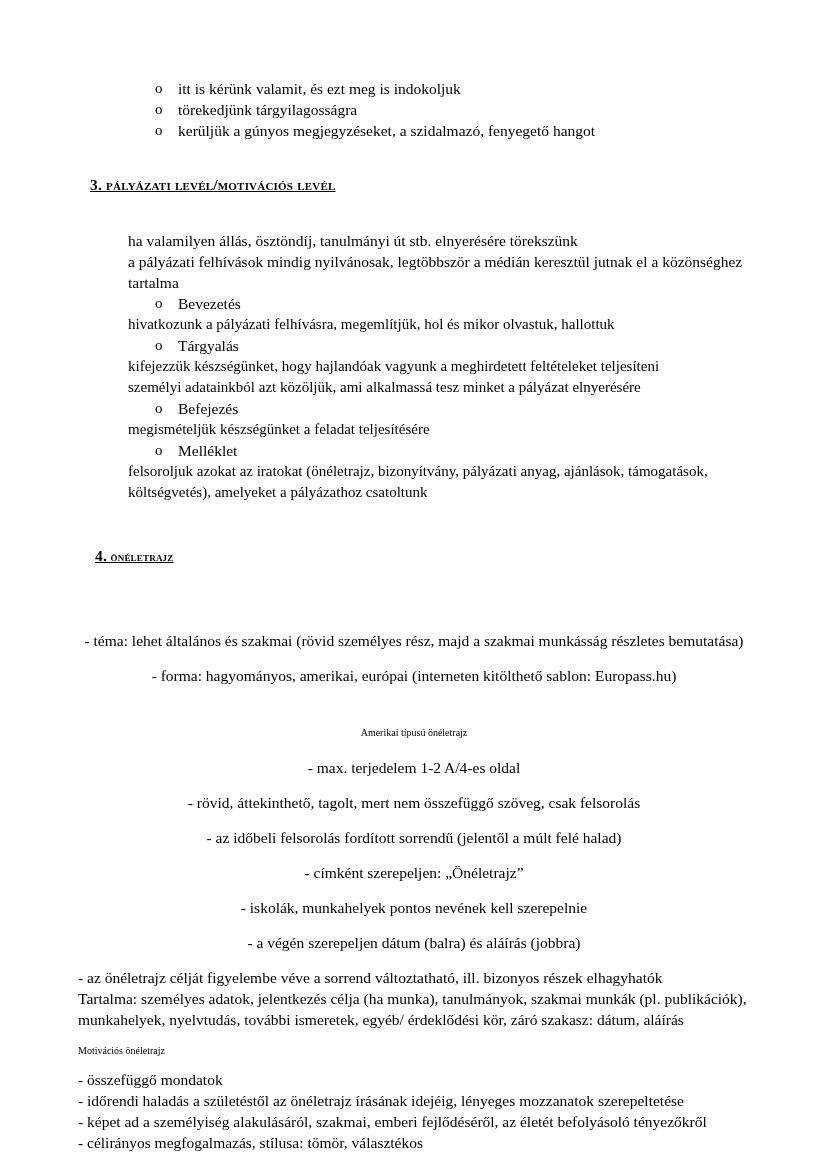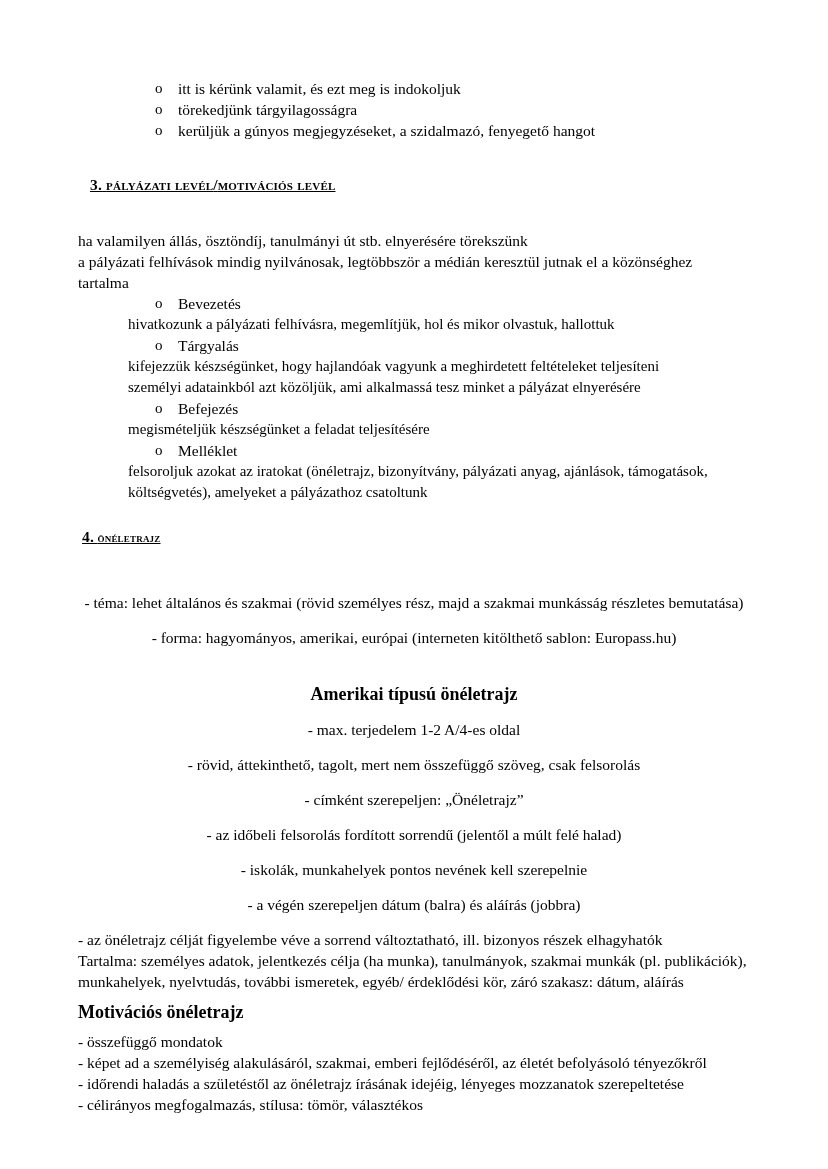--- a/index.html
+++ b/index.html
@@ -74,38 +74,38 @@
   .heading-smallcaps .num {
     font-variant: normal;
     text-transform: none;
   }
   .heading-smallcaps .sc {
     font-variant: small-caps;
     text-transform: lowercase;
   }
   .heading-4 {
     font-size: 13px;
-    line-height: 16px;
+    line-height: 28px;
     font-weight: bold;
     text-decoration: underline;
     display: inline-block;
-    margin: 4px;
+    margin: 17px;
     letter-spacing: 0.2px;
   }
   .heading-4 .num {
     font-size: 15.5px;
   }
   .heading-4 .sc {
     font-variant: small-caps;
     text-transform: lowercase;
   }
   .bold-head {
-    font-size: 18px;
-    line-height: 21px;
-    font-weight: bold;
+    font-size: 10px;
+    line-height: 21px;
+    font-weight: normal;
   }
 
   
   .gap-section { height: 21px; }
   .gap-small   { height: 10px; }
   .gap-large   { height: 42px; }
   .gap-mid     { height: 22px; }
   .para-spaced  { margin: 0 0 14px 0; text-align: center; }
   .justified    { text-align: justify; text-justify: inter-word; }
   .flow         { margin: 0; }
@@ -132,21 +132,21 @@
     </ul>
 
     <div class="gap-section"></div>
 
     <div>
       <h2 class="heading-smallcaps"><span class="num">3.</span> <span class="sc">Pályázati levél</span><span class="num">/</span><span class="sc">Motivációs levél</span></h2>
     </div>
 
     <div class="gap-mid"></div>
 
-    <div style="">
+    <div style="margin-left:50px;">
       <p class="line flow">ha valamilyen állás, ösztöndíj, tanulmányi út stb. elnyerésére törekszünk</p>
       <p class="line flow">a pályázati felhívások mindig nyilvánosak, legtöbbször a médián keresztül jutnak el a közönséghez</p>
       <p class="line flow">tartalma</p>
     </div>
 
     <ul class="olist">
       <li class="oitem">
         <span class="marker">o</span>
         <span>Bevezetés</span>
       </li>
@@ -192,32 +192,32 @@
       <p class="line para-spaced">- téma: lehet általános és szakmai (rövid személyes rész, majd a szakmai munkásság részletes bemutatása)</p>
       <p class="line para-spaced">- forma: hagyományos, amerikai, európai (interneten kitölthető sablon: Europass.hu)</p>
     </div>
 
     <div class="gap-mid"></div>
 
     <div>
       <p class="bold-head para-spaced">Amerikai típusú önéletrajz</p>
       <p class="line para-spaced">- max. terjedelem 1-2 A/4-es oldal</p>
       <p class="line para-spaced">- rövid, áttekinthető, tagolt, mert nem összefüggő szöveg, csak felsorolás</p>
+      <p class="line para-spaced">- az időbeli felsorolás fordított sorrendű (jelentől a múlt felé halad)</p>
       <p class="line para-spaced">- címként szerepeljen: „Önéletrajz”</p>
-      <p class="line para-spaced">- az időbeli felsorolás fordított sorrendű (jelentől a múlt felé halad)</p>
       <p class="line para-spaced">- iskolák, munkahelyek pontos nevének kell szerepelnie</p>
       <p class="line para-spaced">- a végén szerepeljen dátum (balra) és aláírás (jobbra)</p>
       <p class="line flow">- az önéletrajz célját figyelembe véve a sorrend változtatható, ill. bizonyos részek elhagyhatók</p>
       <p class="line flow">Tartalma: személyes adatok, jelentkezés célja (ha munka), tanulmányok, szakmai munkák (pl. publikációk), munkahelyek, nyelvtudás, további ismeretek, egyéb/ érdeklődési kör, záró szakasz: dátum, aláírás</p>
     </div>
 
     <div class="gap-small"></div>
 
     <div>
       <p class="bold-head" style="margin:0 0 8px 0;">Motivációs önéletrajz</p>
       <p class="line flow">- összefüggő mondatok</p>
+      <p class="line flow">- időrendi haladás a születéstől az önéletrajz írásának idejéig, lényeges mozzanatok szerepeltetése</p>
       <p class="line flow justified">- képet ad a személyiség alakulásáról, szakmai, emberi fejlődéséről, az életét befolyásoló tényezőkről</p>
-      <p class="line flow">- időrendi haladás a születéstől az önéletrajz írásának idejéig, lényeges mozzanatok szerepeltetése</p>
       <p class="line flow">- célirányos megfogalmazás, stílusa: tömör, választékos</p>
     </div>
 
   </div>
 </div>
 
 </body></html>

